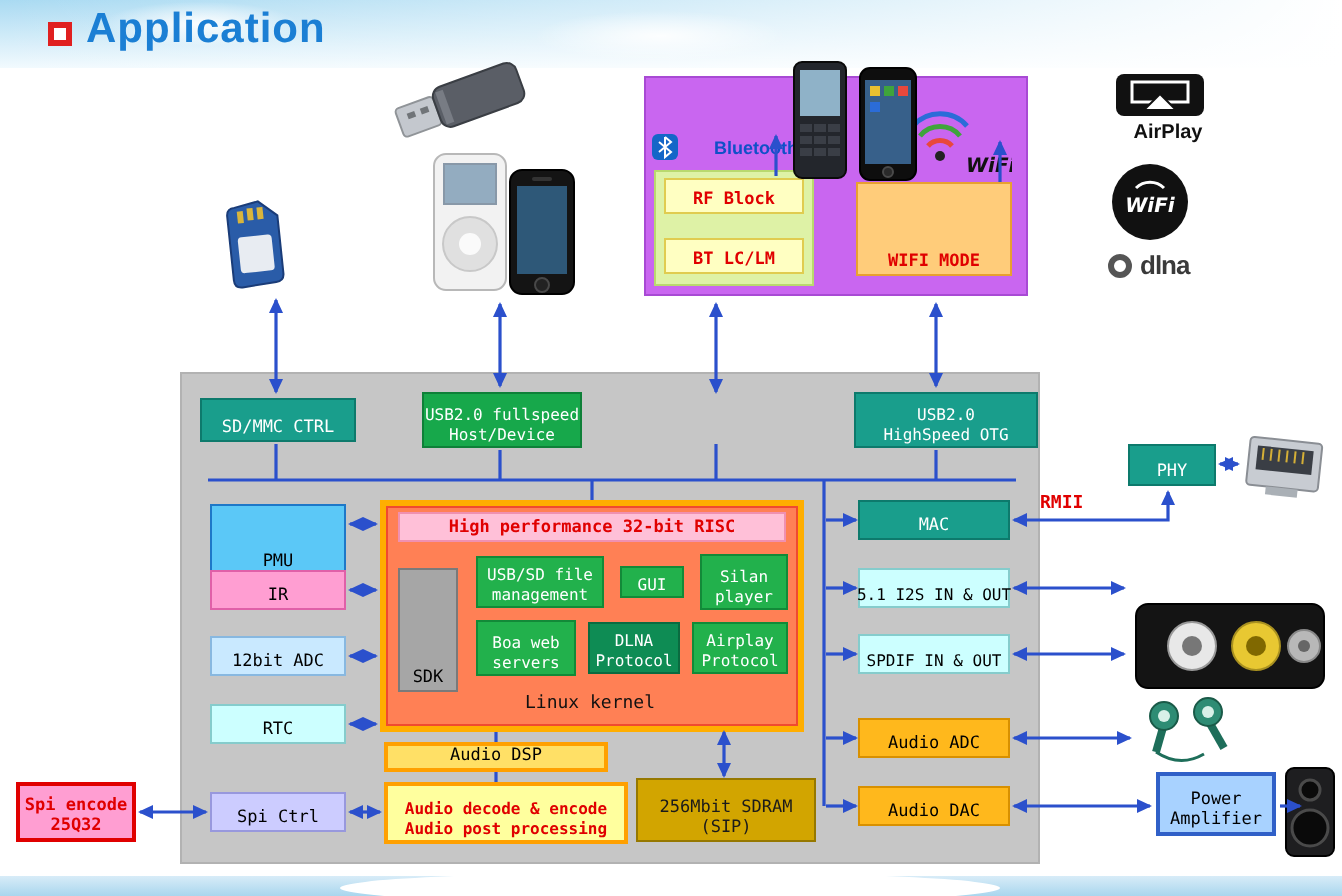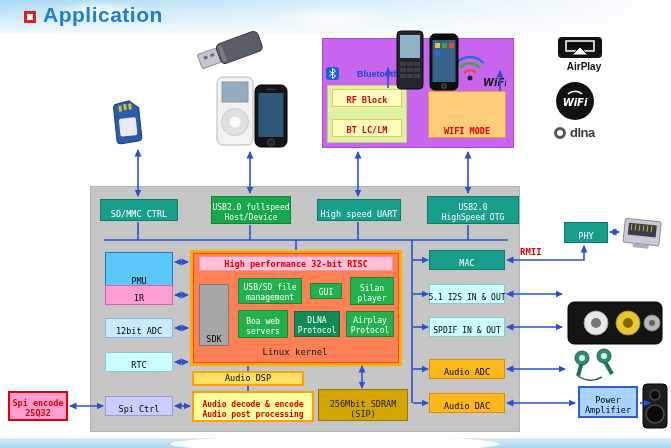--- a/index.html
+++ b/index.html
@@ -183,23 +183,20 @@
 
   <div class="panel-gray"></div>
 
   <div class="box teal" style="left:100px;top:199px;width:78px;height:22px">
     <span>SD/MMC CTRL</span>
   </div>
   <div class="box green" style="left:211px;top:196px;width:80px;height:28px;font-size:8px">
     <span>USB2.0 fullspeed</span>
     <span>Host/Device</span>
   </div>
-  <div class="box teal" style="left:317px;top:199px;width:84px;height:22px">
-    <span>High speed UART</span>
-  </div>
   <div class="box teal" style="left:427px;top:196px;width:92px;height:28px;font-size:8px">
     <span>USB2.0</span>
     <span>HighSpeed OTG</span>
   </div>
 
   <div class="box blue-lt" style="left:105px;top:252px;width:68px;height:36px">
     <span>PMU</span>
   </div>
   <div class="box pink" style="left:105px;top:285px;width:68px;height:20px">
     <span>IR</span>

